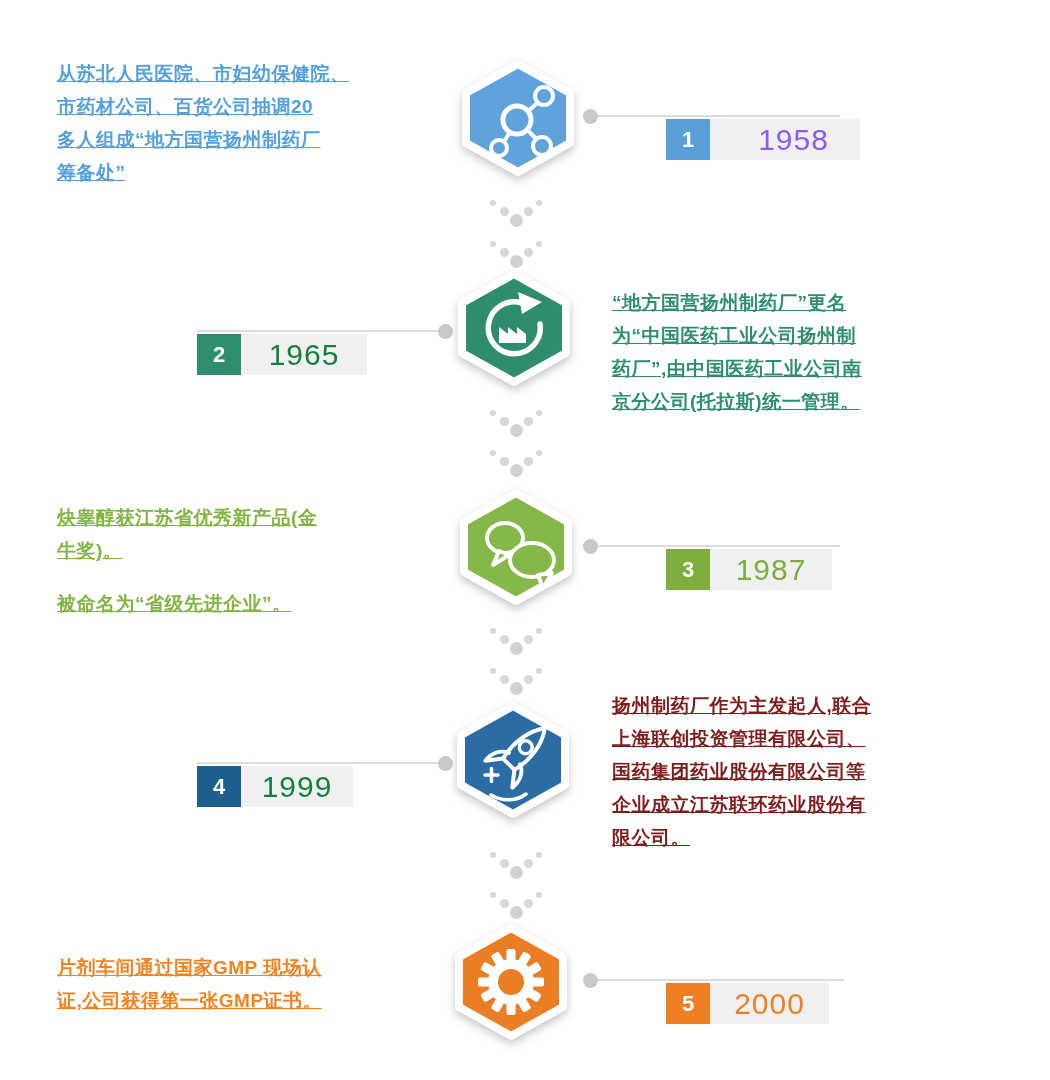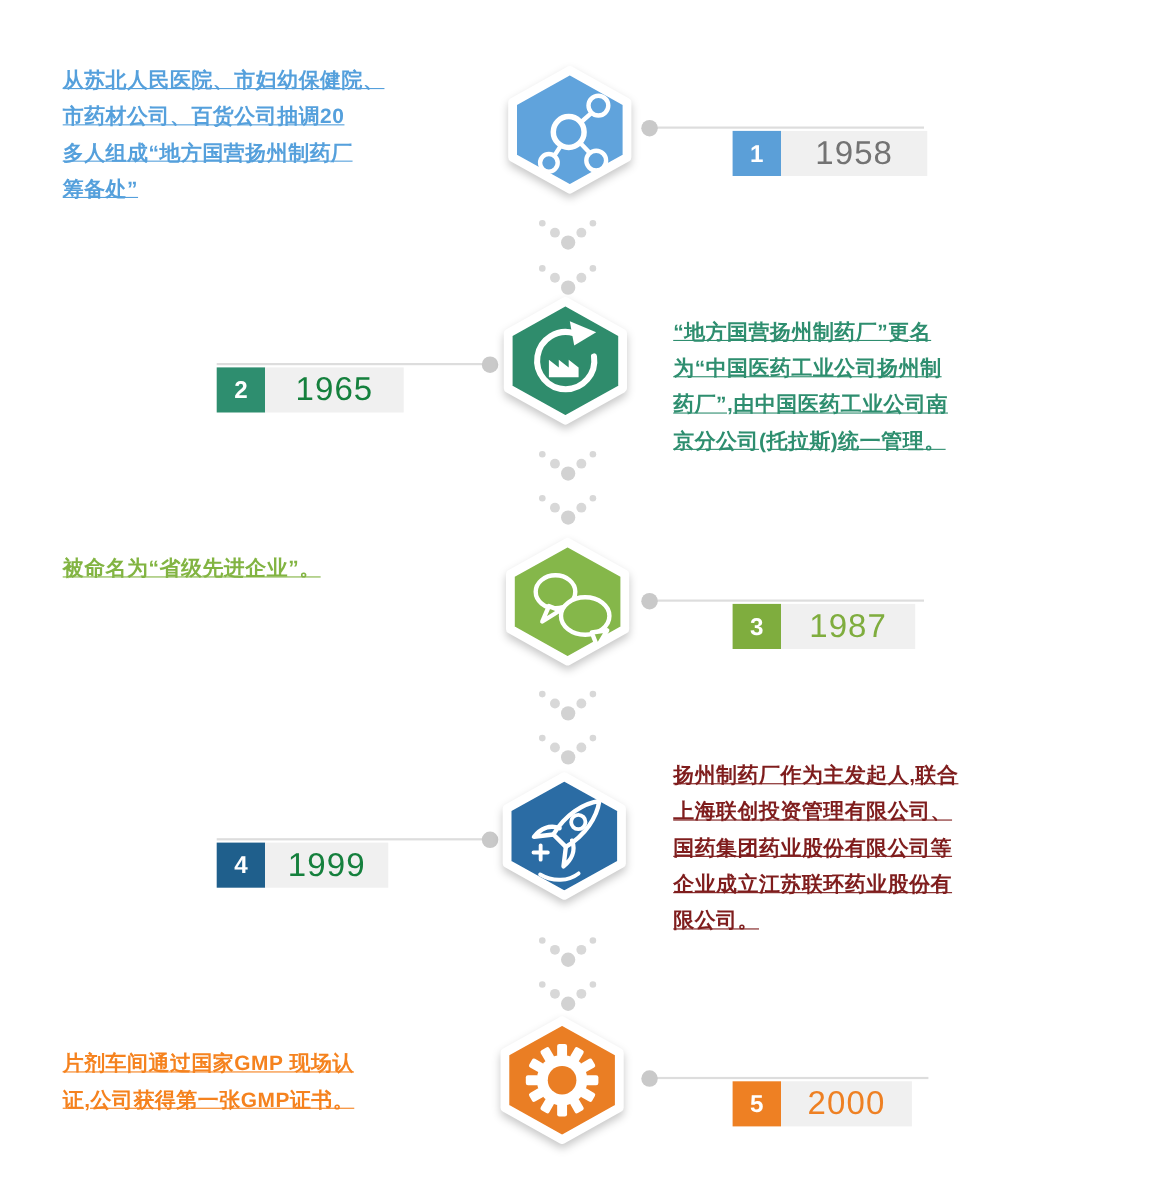--- a/index.html
+++ b/index.html
@@ -50,21 +50,21 @@
           <circle cx="61" cy="61" r="14" stroke-width="5" fill="var(--c)"></circle>
           <circle cx="88" cy="37" r="9" stroke-width="4" fill="var(--c)"></circle>
           <circle cx="43" cy="89" r="8" stroke-width="4" fill="var(--c)"></circle>
           <circle cx="86" cy="87" r="9" stroke-width="4" fill="var(--c)"></circle>
         </g>
       </svg>
     </div>
     <div class="cline" style="left:592px;top:115px;width:248px;"></div>
     <div class="cdot" style="left:583px;top:109px;"></div>
     <div class="badge" style="left: 666px; top: 119px; background: rgb(91, 159, 216);">1</div>
-    <div class="yearbox" style="left: 710px; top: 119px; width: 133px; color: #737373;">1958</div>
+    <div class="yearbox" style="left: 710px; top: 119px; width: 133px; color: #8b5cf6; padding-left: 17px;">1958</div>
   </section>
 
   <div class="chev" style="left:489px;top:199px;">
       <i class="d1"></i>
       <i class="d2"></i>
       <i class="d3"></i>
       <i class="d4"></i>
       <i class="d5"></i>
     </div>
   <div class="chev" style="left:489px;top:240px;">
@@ -108,20 +108,22 @@
   <div class="chev" style="left:489px;top:449px;">
       <i class="d1"></i>
       <i class="d2"></i>
       <i class="d3"></i>
       <i class="d4"></i>
       <i class="d5"></i>
     </div>
 
   <section>
     <div class="textblock" style="left: 57px; top: 501px; width: 480px; color: rgb(130, 180, 66);">
+      <p>炔睾醇获江苏省优秀新产品(金
+牛奖)。</p>
       <p>被命名为“省级先进企业”。</p>
     </div>
     <div class="hex" style="left: 454px; top: 488px; --c: #85B74A;">
       <svg width="124" height="118" viewBox="0 0 124 118">
         <path d="M62 5 L114 34 V84 L62 113 L10 84 V34 Z" fill="var(--c)" stroke="#ffffff" stroke-width="8" stroke-linejoin="round"></path>
         <g stroke="#ffffff" stroke-width="4" stroke-linejoin="round">
           <ellipse cx="51" cy="50" rx="18" ry="15" fill="none"></ellipse>
           <path d="M45 63 L39 77 L55 67 Z" fill="var(--c)"></path>
           <ellipse cx="78" cy="72" rx="22" ry="17" fill="var(--c)"></ellipse>
           <path d="M84 87 L89 100 L98 85 Z" fill="var(--c)"></path>

